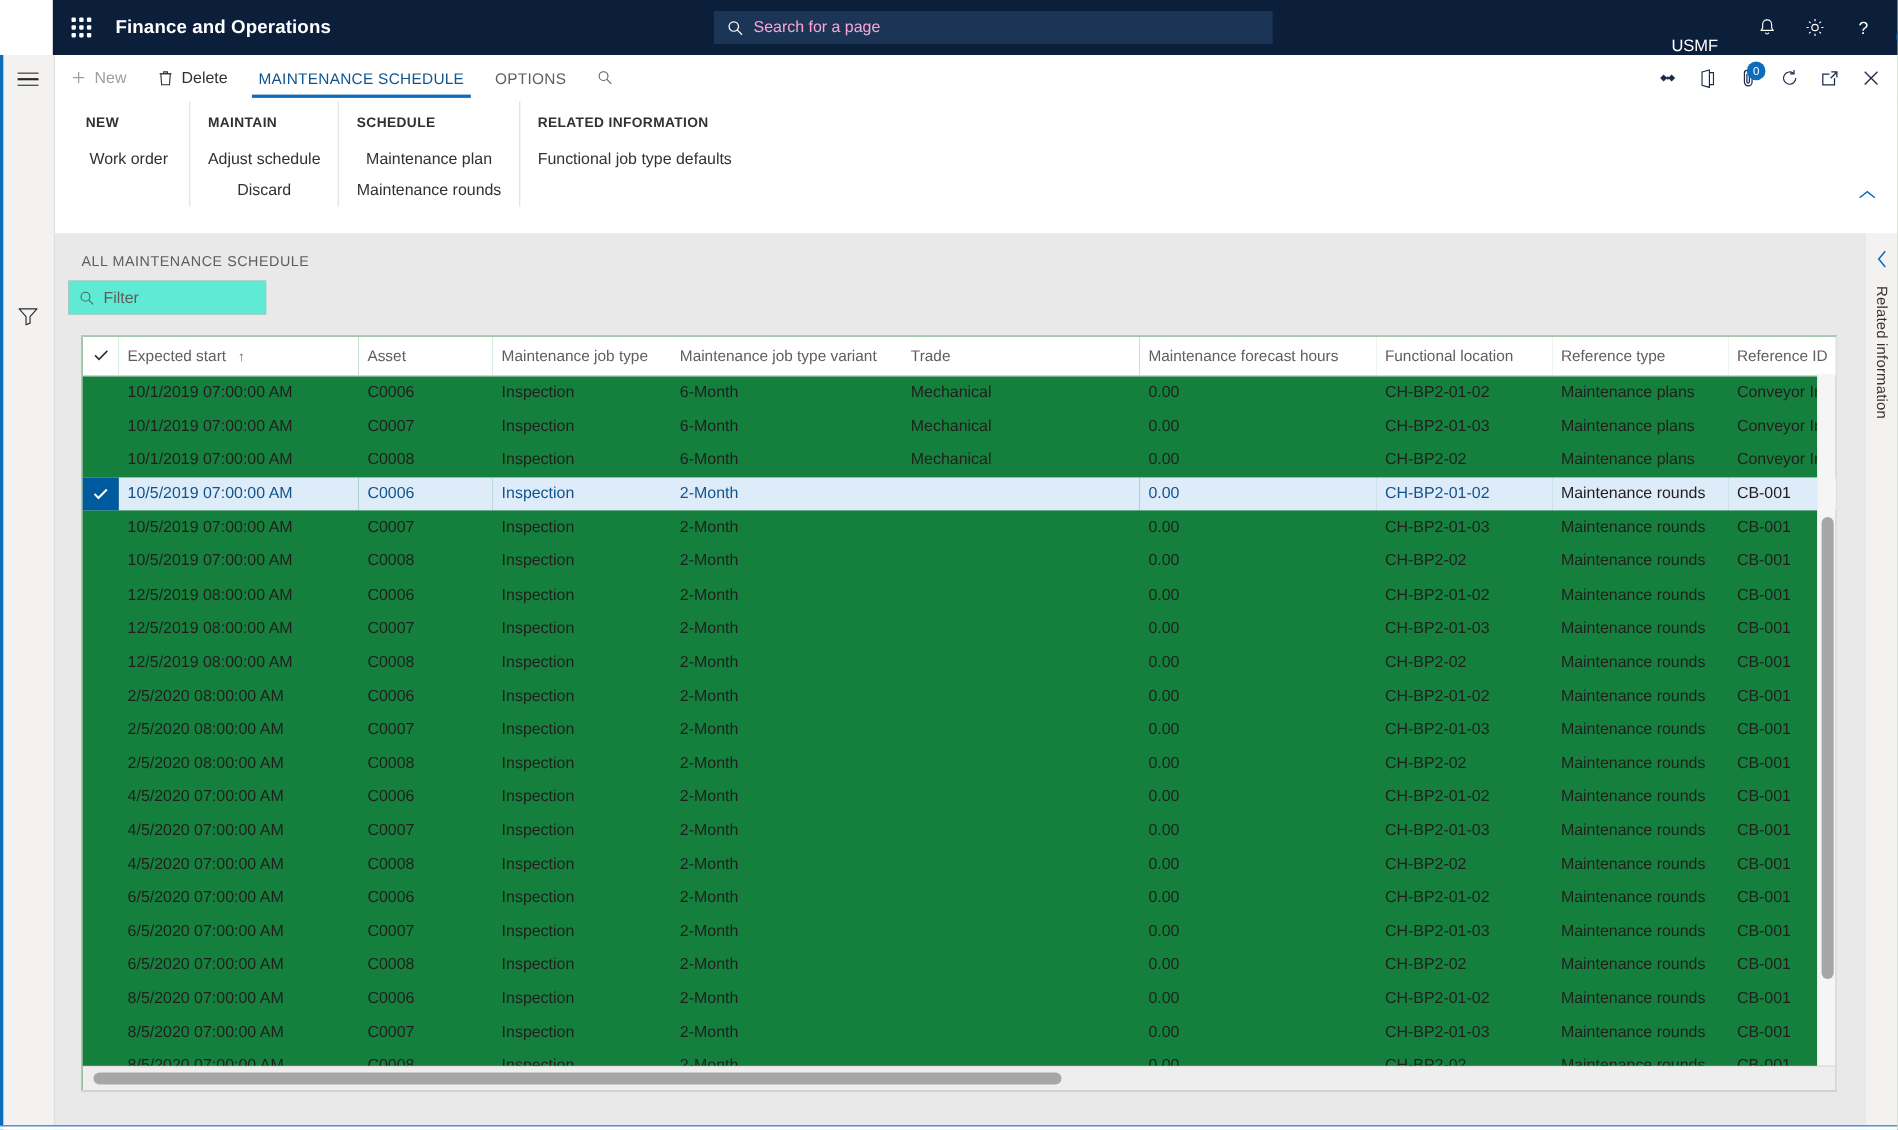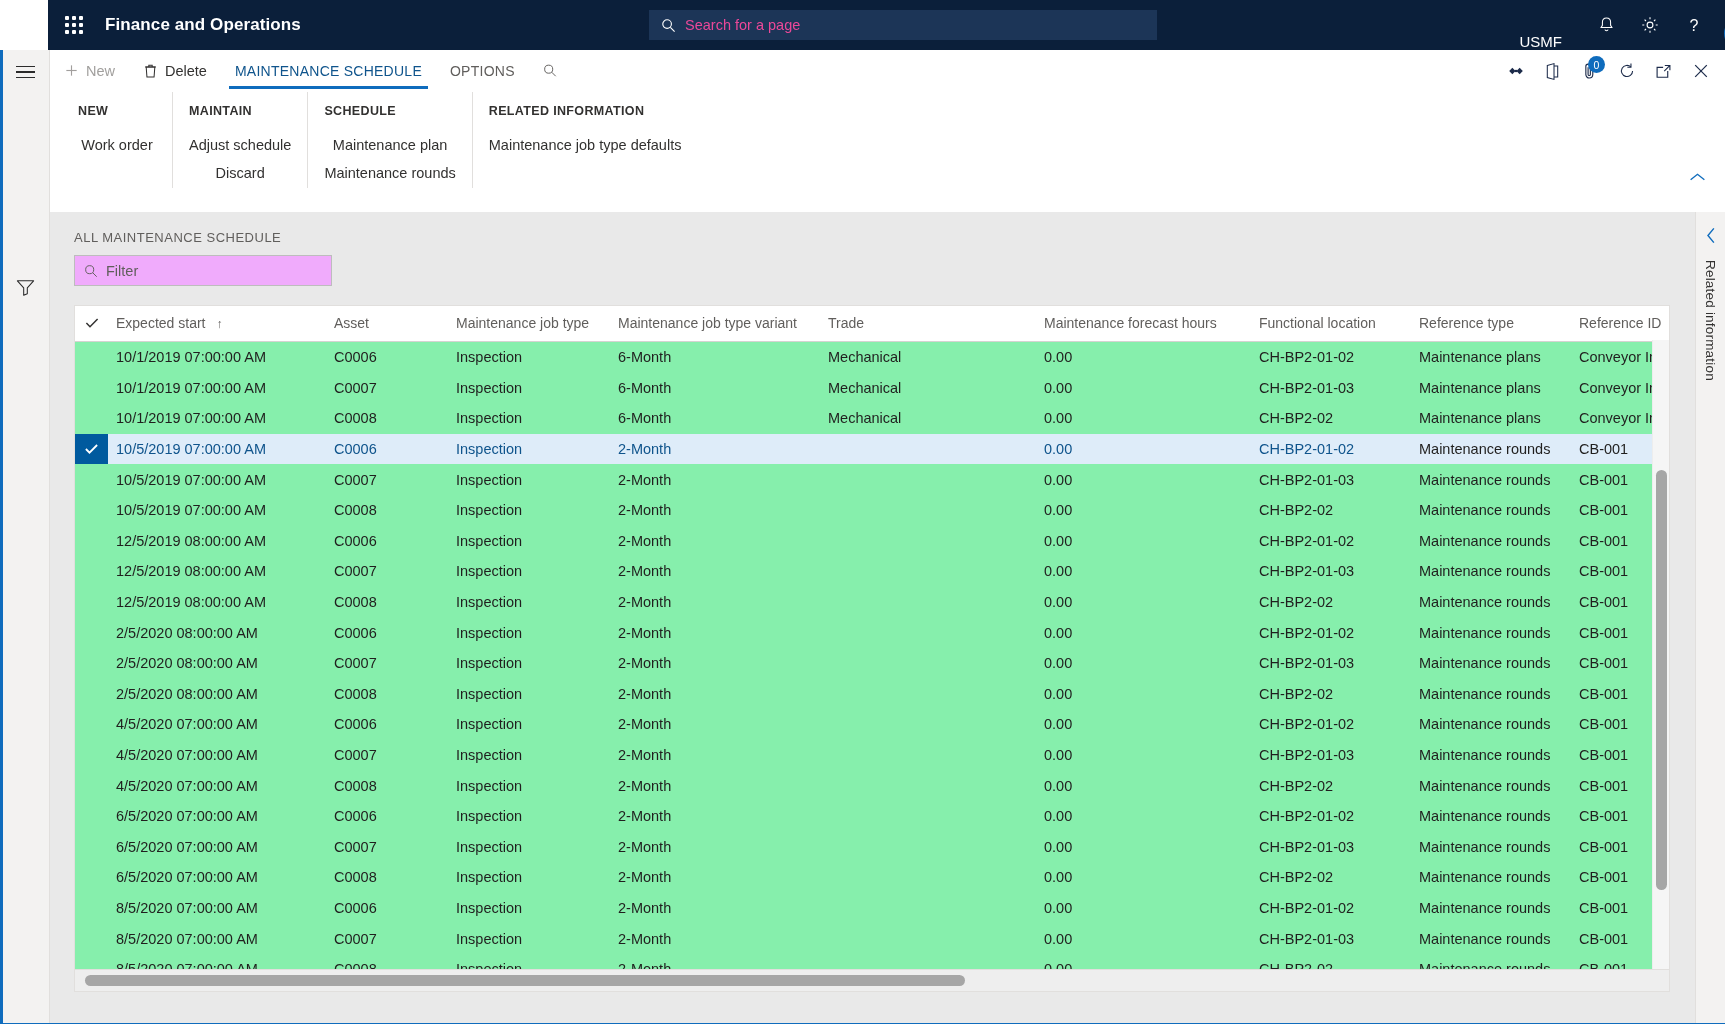--- a/index.html
+++ b/index.html
@@ -32,21 +32,21 @@
   .app-title {
     color: #ffffff; font-size: 17px; font-weight: bold; letter-spacing: .1px;
     margin-left: 5px;
   }
   .nav-search {
     position: absolute; left: 601px; top: 10px; width: 508px; height: 30px;
     background: #1c3557; display: flex; align-items: center; padding: 0 12px;
     cursor: text;
   }
   .nav-search .mag { margin-right: 9px; display: flex; }
-  .nav-search .ph { color: #ec4899; font-size: 14.5px; }
+  .nav-search .ph { color: #f9a8d4; font-size: 14.5px; }
   .nav-right {
     position: absolute; right: 0; top: 0; height: 50px; display: flex; align-items: flex-end;
   }
   .nav-company { color: #ffffff; font-size: 15px; margin-right: 22px; cursor: pointer; }
   .nav-ic {
     width: 44px; height: 50px; display: flex; align-items: center; justify-content: center;
     cursor: pointer;
   }
   .avatar {
     width: 33px; height: 33px; border-radius: 50%; background: #0f6cbd;
@@ -130,29 +130,29 @@
   
   .content {
     position: absolute; left: 50px; top: 212px; width: 1645px; height: 815px;
     background: #e9e9e9;
   }
   .caption {
     font-size: 13px; color: #605e5c; letter-spacing: .5px;
     padding: 18px 0 0 24px;
   }
   .filterbox {
-    margin: 10px 0 0 24px; width: 258px; height: 31px; background: #f0abfc;
+    margin: 10px 0 0 12px; width: 180px; height: 31px; background: #5eead4;
     border: 1px solid #bdbdbd; display: flex; align-items: center; padding: 0 9px;
     cursor: text;
   }
   .filterbox .ph { color: #605e5c; font-size: 14.5px; margin-left: 8px; }
 
   .gridwrap {
     position: absolute; left: 24px; top: 93px; width: 1596px; height: 687px;
-    background: #86efac; border: 1px solid #e1dfdd;
+    background: #15803d; border: 1px solid #e1dfdd;
     overflow: hidden;
   }
   table.grid { width: 100%; border-collapse: collapse; table-layout: fixed; }
   table.grid th {
     font-weight: normal; font-size: 14px; color: #605e5c;
     text-align: left; padding: 9px 8px 10px 8px;
     border-bottom: 1px solid #d6d3d1; background: #ffffff;
     white-space: nowrap; vertical-align: middle;
   }
   table.grid td {
@@ -380,21 +380,21 @@
           <span class="rlink">Maintenance plan</span>
           <span class="rlink">Maintenance rounds</span>
         </div>
       </div>
     </div>
 
     <div class="rgroup">
       <div class="rgroup-title">RELATED INFORMATION</div>
       <div class="rgroup-cols">
         <div class="rcol">
-          <span class="rlink">Maintenance job type defaults</span>
+          <span class="rlink">Functional job type defaults</span>
         </div>
       </div>
     </div>
   </div>
 
   <div class="ribbon-collapse">
     <svg width="19" height="11" viewBox="0 0 20 12">
         <path d="M2.5 8.5L10 2.5l7.5 6" fill="none" stroke="#0f6cbd" stroke-width="1.5"></path>
       </svg>
   </div>

